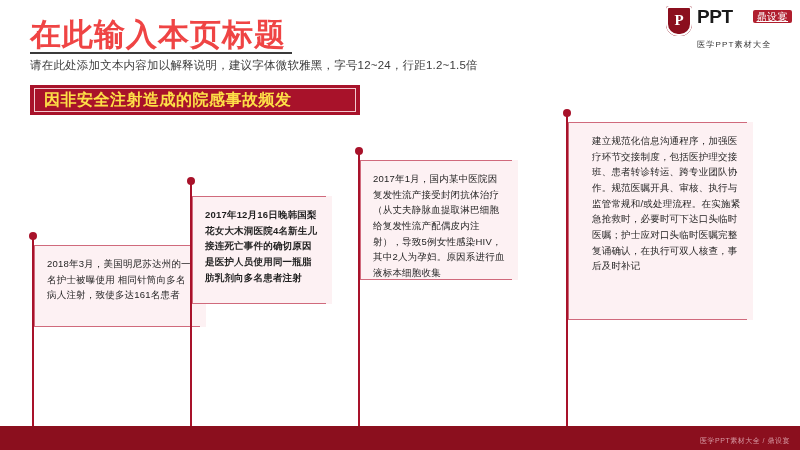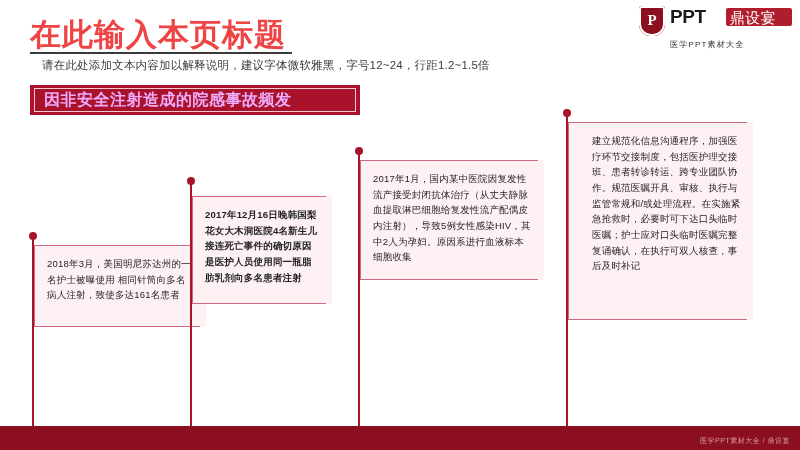--- a/index.html
+++ b/index.html
@@ -53,25 +53,26 @@
     font-family: "Liberation Sans", sans-serif;
     font-weight: bold;
     font-size: 19px;
     color: #1a1a1a;
     letter-spacing: -0.5px;
     line-height: 1;
   }
   .logo-badge {
     background: #b01e2e;
     color: #ffffff;
-    font-size: 15px;
-    padding: 2px 16px 1px 4px;
+    font-size: 10px;
+    padding: 2px 4px 1px 4px;
     border-radius: 2px;
     line-height: 1;
     letter-spacing: 0.5px;
+    text-decoration: underline;
   }
   .logo-sub {
     font-size: 8px;
     color: #333333;
     letter-spacing: 1.2px;
     margin-top: 13px;
   }
 
   
   .page-title {
@@ -86,21 +87,21 @@
   .title-rule {
     position: absolute;
     left: 30px;
     top: 52px;
     width: 262px;
     height: 2px;
     background: #3a3a3a;
   }
   .subtitle {
     position: absolute;
-    left: 42px;
+    left: 30px;
     top: 58px;
     font-size: 11.5px;
     color: #3c3c3c;
     letter-spacing: 0.2px;
   }
 
   
   .ribbon {
     position: absolute;
     left: 30px;
@@ -115,21 +116,21 @@
     position: absolute;
     left: 4px;
     top: 3px;
     right: 4px;
     bottom: 3px;
     border: 1px solid #f3c9cf;
     pointer-events: none;
   }
   .ribbon-text {
     position: relative;
-    color: #f0abfc;
+    color: #fde047;
     font-size: 16px;
     font-weight: bold;
     margin-left: 14px;
     letter-spacing: 0.5px;
   }
 
   
   .bottom-band {
     position: absolute;
     left: 0;
@@ -230,21 +231,21 @@
     <div class="pole" style="top:0; height:250px;">
       <div class="pole-dot"></div>
     </div>
     <div class="banner" style="top:16px; width:140px; height:108px;font-weight:bold;">2017年12月16日晚韩国梨花女大木洞医院4名新生儿接连死亡事件的确切原因是医护人员使用同一瓶脂 肪乳剂向多名患者注射</div>
   </div>
 
   <div class="flag-item" style="left:358px; top:150px;">
     <div class="pole" style="top:0; height:280px;">
       <div class="pole-dot"></div>
     </div>
-    <div class="banner" style="top:10px; width:184px; height:120px;">2017年1月，国内某中医院因复发性流产接受封闭抗体治疗（从丈夫静脉血提取淋巴细胞给复发性流产配偶皮内注射），导致5例女性感染HIV，其中2人为孕妇。原因系进行血液标本细胞收集</div>
+    <div class="banner" style="top:10px; width:158px; height:120px;">2017年1月，国内某中医院因复发性流产接受封闭抗体治疗（从丈夫静脉血提取淋巴细胞给复发性流产配偶皮内注射），导致5例女性感染HIV，其中2人为孕妇。原因系进行血液标本细胞收集</div>
   </div>
 
   <div class="flag-item" style="left:566px; top:112px;">
     <div class="pole" style="top:0; height:318px;">
       <div class="pole-dot"></div>
     </div>
     <div class="banner" style="top:10px; width:185px; height:198px;padding-left:23px;">建立规范化信息沟通程序，加强医疗环节交接制度，包括医护理交接班、患者转诊转运、跨专业团队协作。规范医嘱开具、审核、执行与监管常规和/或处理流程。在实施紧急抢救时，必要时可下达口头临时医嘱；护士应对口头临时医嘱完整复诵确认，在执行可双人核查，事后及时补记</div>
   </div>
 
 </div>

